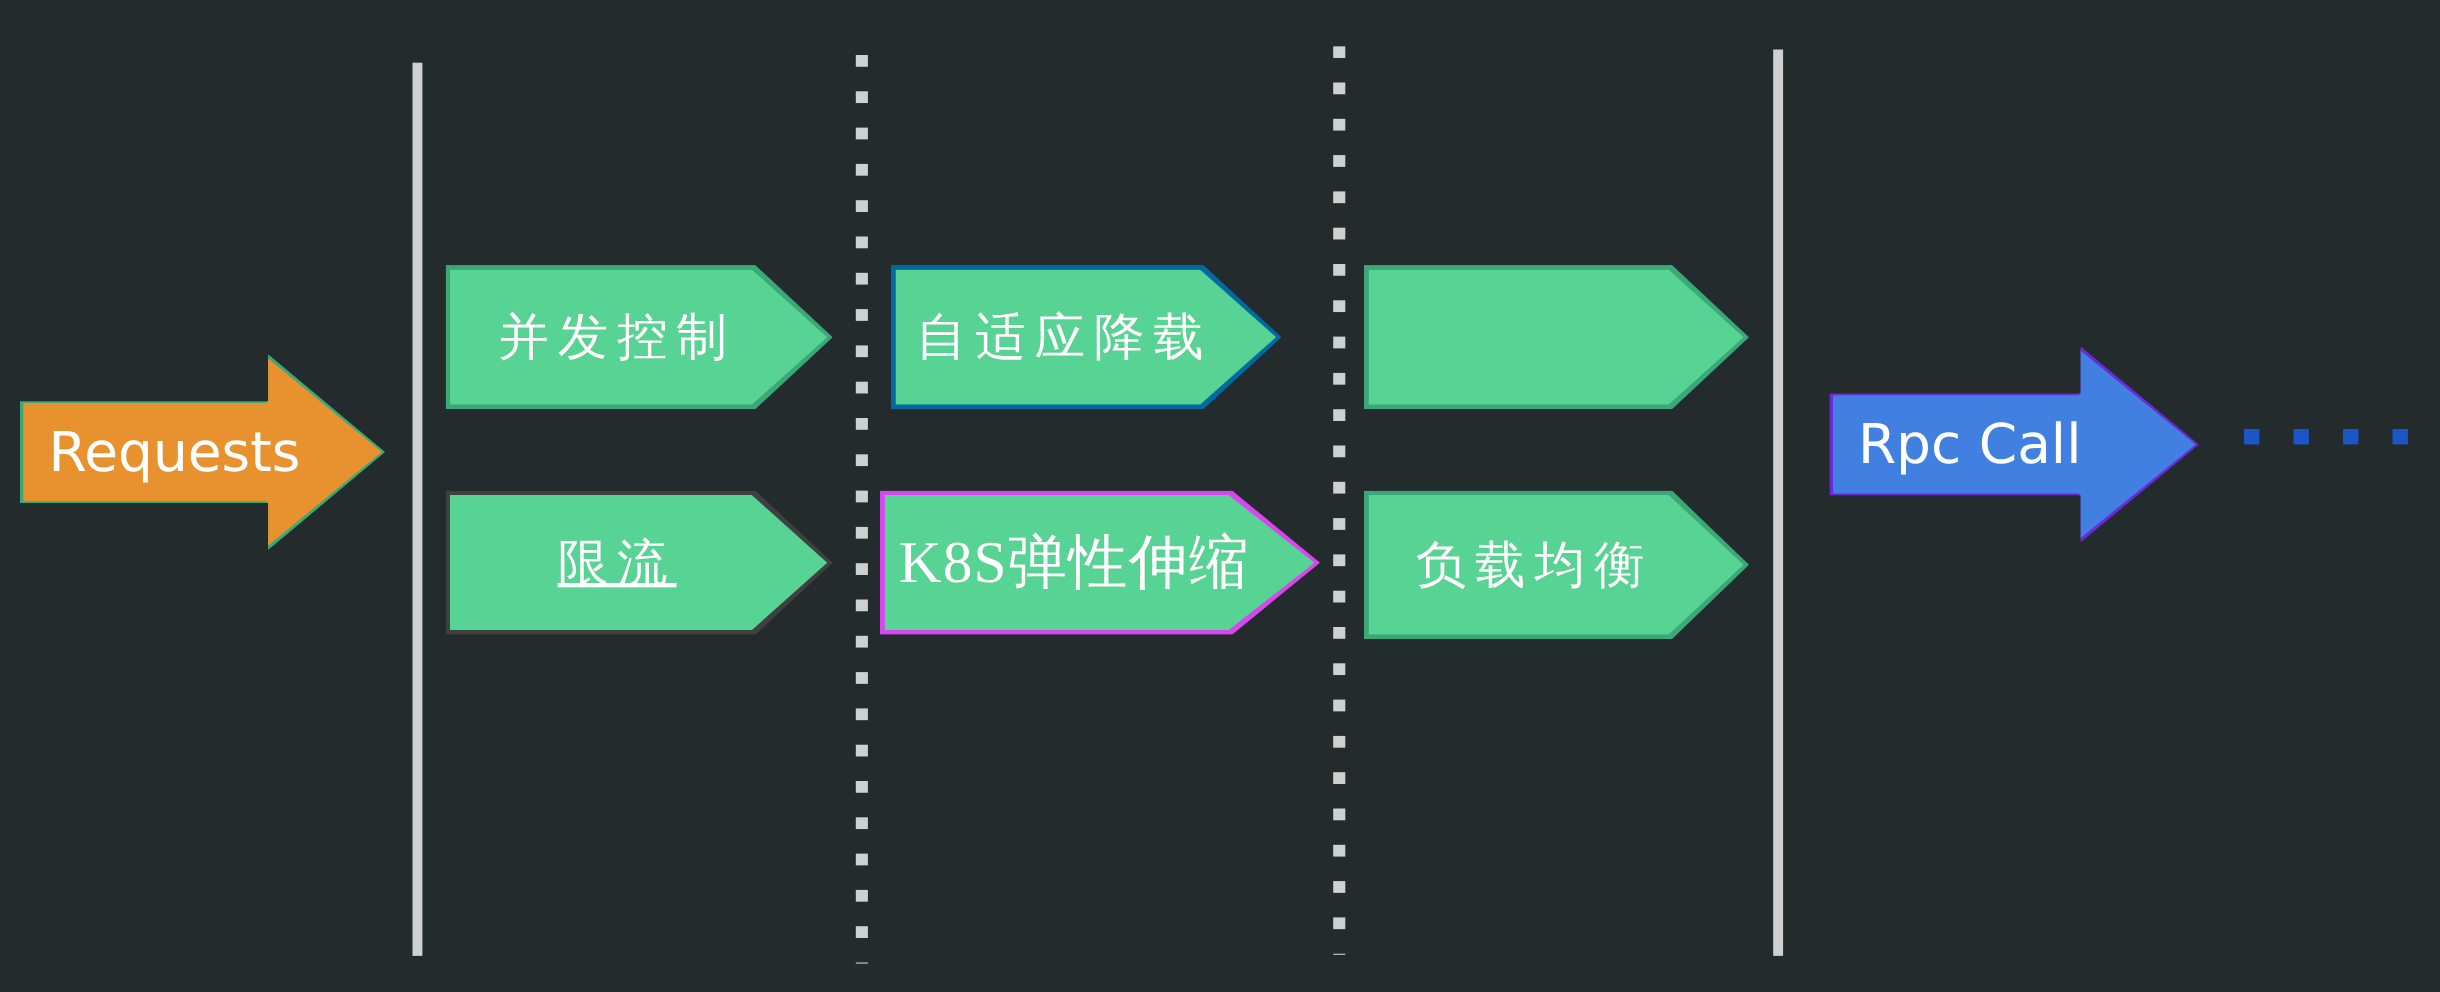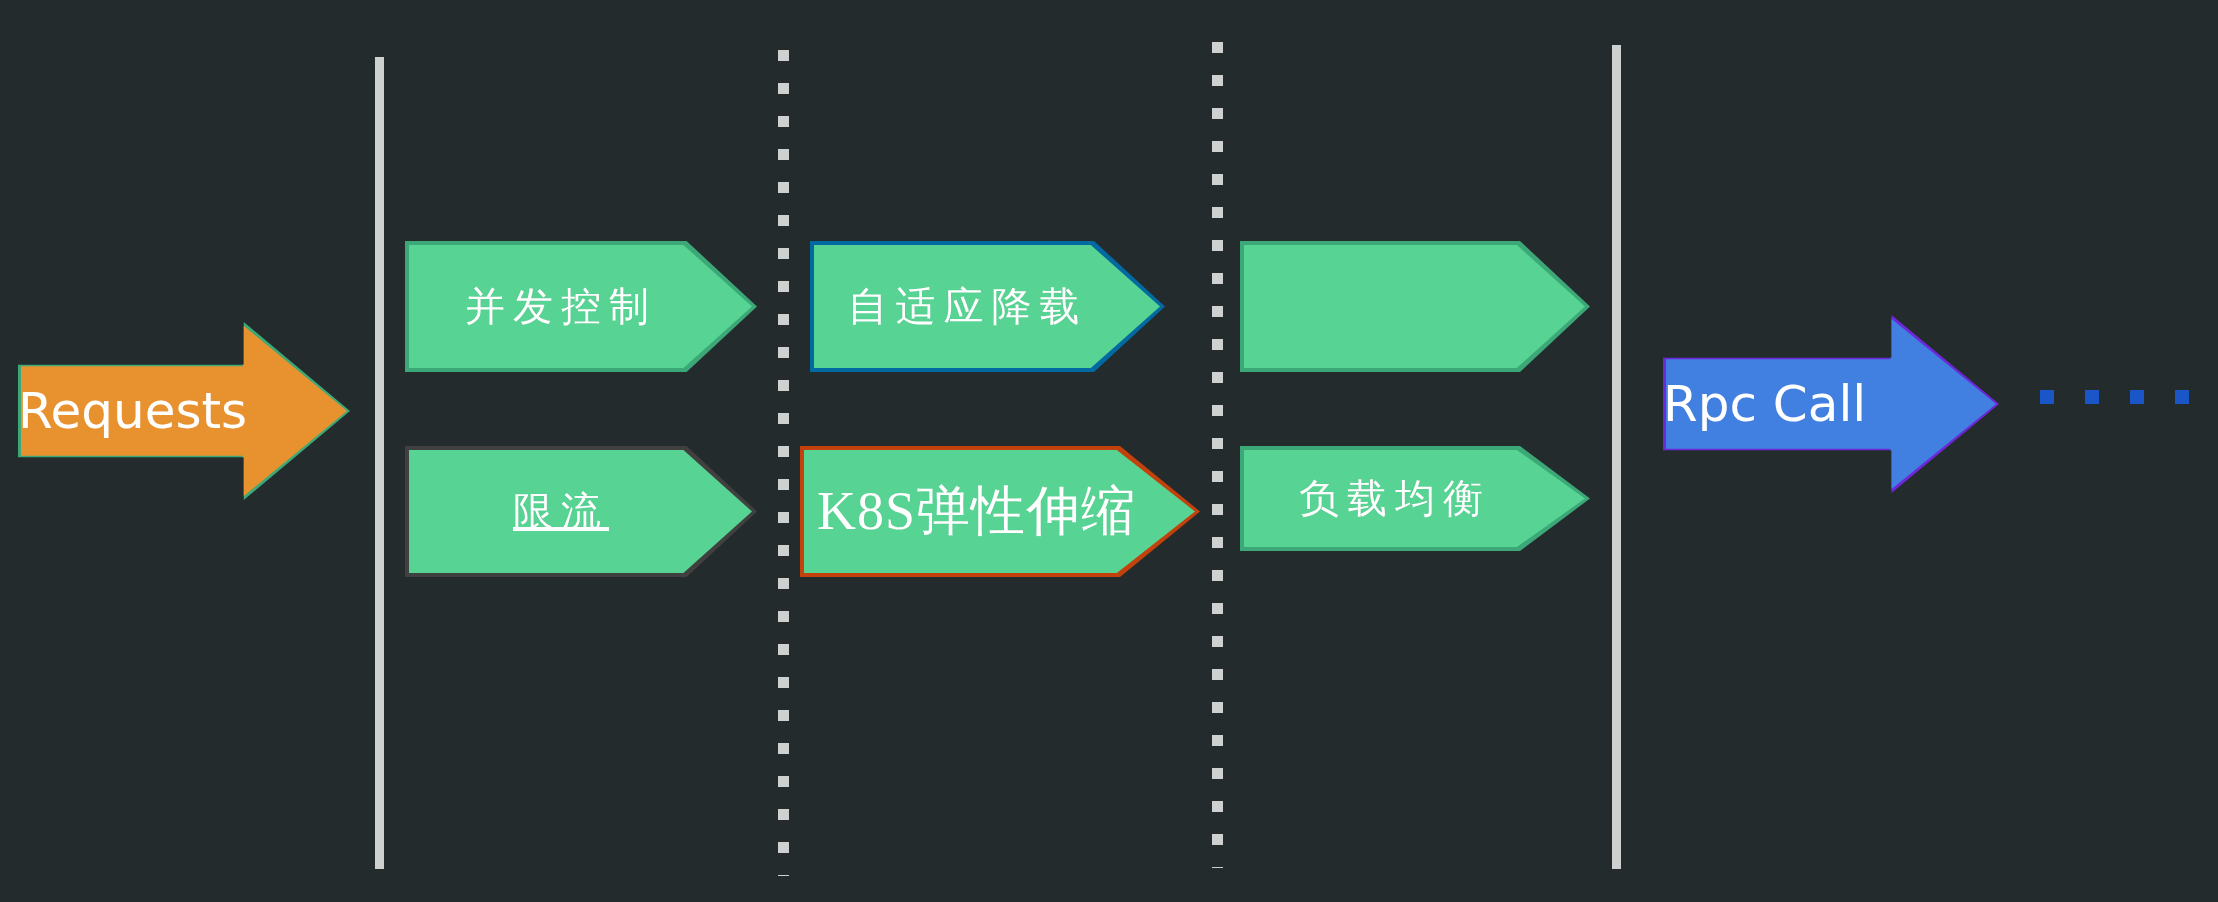--- a/index.html
+++ b/index.html
@@ -54,21 +54,21 @@
     -webkit-clip-path: polygon(0 0, 80% 0, 100% 50%, 80% 100%, 0 100%);
     clip-path: polygon(0 0, 80% 0, 100% 50%, 80% 100%, 0 100%);
     background: #57d493;
     position: absolute;
     inset: 4px 5px 4px 4px;
   }
   .arrow.chev .lbl {
     position: relative;
     z-index: 2;
     font-family: "Liberation Serif", serif;
-    font-size: 40px;
+    font-size: 46px;
     letter-spacing: 8px;
     text-indent: 8px;
     text-shadow: 0 0 1px rgba(0,0,0,0.12);
     transform: translateX(-24px);
   }
   .arrow.chev .lbl.big {
     font-size: 54px;
     letter-spacing: 1px;
     text-indent: 1px;
   }
@@ -84,20 +84,21 @@
     inset: 3px;
     -webkit-clip-path: polygon(0 24%, 68% 24%, 68% 0, 100% 50%, 68% 100%, 68% 76%, 0 76%);
     clip-path: polygon(0 24%, 68% 24%, 68% 0, 100% 50%, 68% 100%, 68% 76%, 0 76%);
   }
   .arrow.fat .lbl {
     position: relative;
     z-index: 2;
     font-family: "DejaVu Sans", sans-serif;
     font-size: 50px;
     font-weight: 400;
+    padding-left: 26px;
   }
 
   
   .dots {
     position: absolute;
     display: flex;
     align-items: center;
   }
   .dots .dot {
     width: 14px;
@@ -132,30 +133,30 @@
   <div class="arrow chev" style="left:405px; top:446px; width:352px; height:131px; background:#404040;text-decoration:underline;">
     <div class="inner"></div>
     <span class="lbl">限流</span>
   </div>
 
   <div class="arrow chev" style="left:810px; top:241px; width:355px; height:131px; background:#0369a1;">
     <div class="inner"></div>
     <span class="lbl">自适应降载</span>
   </div>
 
-  <div class="arrow chev" style="left:800px; top:446px; width:400px; height:131px; background:#c2410c;">
+  <div class="arrow chev" style="left:800px; top:446px; width:400px; height:131px; background:#d946ef;">
     <div class="inner"></div>
     <span class="lbl big">K8S弹性伸缩</span>
   </div>
 
   <div class="arrow chev" style="left:1240px; top:241px; width:350px; height:131px; background:#3da877;">
     <div class="inner"></div>
   </div>
 
-  <div class="arrow chev" style="left:1240px; top:446px; width:350px; height:105px; background:#3da877;">
+  <div class="arrow chev" style="left:1240px; top:446px; width:350px; height:135px; background:#3da877;">
     <div class="inner"></div>
     <span class="lbl">负载均衡</span>
   </div>
 
   <div class="arrow fat" style="left:1663px; top:315px; width:336px; height:178px; background:#6d28d9;">
     <div class="inner" style="background:#4180e0;"></div>
     <span class="lbl">Rpc Call</span>
   </div>
 
   <div class="dots" style="left:2040px; top:390px;">

